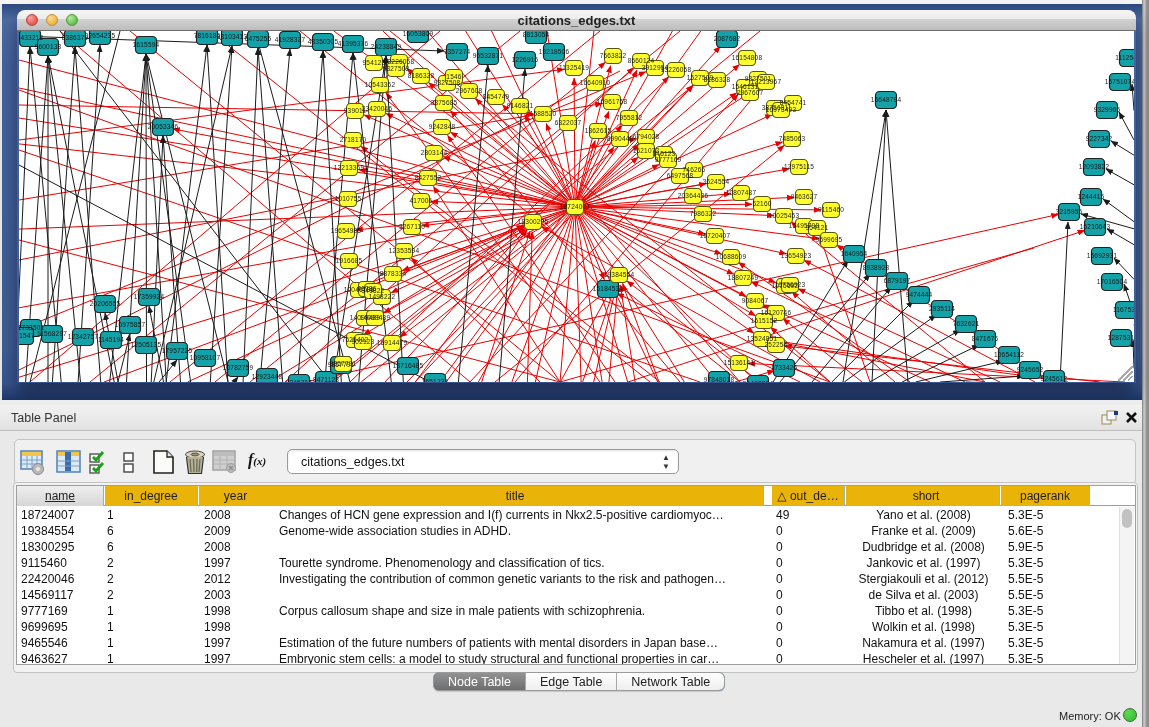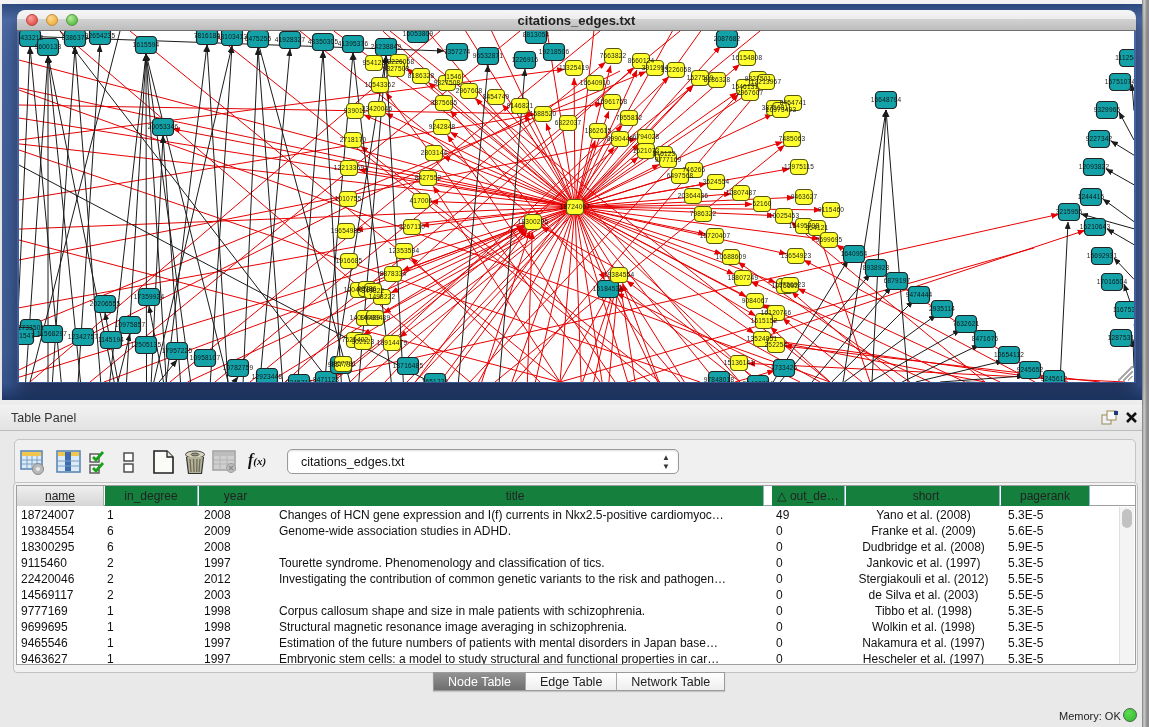--- a/index.html
+++ b/index.html
@@ -38,36 +38,36 @@
   border:1px solid #c4c4c4; border-radius:5px; }
 #dropdown { left:287px; top:449px; width:392px; height:25px; background:#fff;
   border:1px solid #9a9a9a; border-radius:5px; box-shadow:inset 0 1px 2px rgba(0,0,0,.12); }
 #dropdown .txt { position:absolute; left:13px; top:5px; font-size:12.5px; color:#111; }
 #dropdown .arr { position:absolute; right:8px; top:3px; font-size:8px; color:#333; line-height:9px; }
 
 #tframe { left:13px; top:482px; width:1125px; height:191px; border:1px solid #c2c2c2;
   border-radius:4px; background:#f2f2f2; }
 #table { left:16px; top:485px; width:1120px; height:180px; background:#fff;
   border:1px solid #9e9e9e; overflow:hidden; }
-.th { position:absolute; top:0; height:20px; background:#15803d; border-right:1px solid #8fb6c6;
+.th { position:absolute; top:0; height:20px; background:#eab308; border-right:1px solid #8fb6c6;
   font-size:12px; color:#222; text-align:center; line-height:20px; }
 .th.sel { background:linear-gradient(to bottom,#efefef,#d6d6d6); border-right:1px solid #aaa; }
 #thr { left:0; top:0; width:1118px; height:20px; border-bottom:1px solid #9e9e9e; background:#fff; }
 .tr { position:relative; height:16px; font-size:12px; color:#111; white-space:nowrap; }
 .tr div { position:absolute; top:1px; }
 .c0 { left:4px; } .c1 { left:90px; } .c2 { left:187px; } .c3 { left:262px; }
 .c4 { left:759px; } .c5 { left:829px; width:155px; text-align:center; } .c6 { left:991px; }
 #tbody { position:absolute; left:0; top:21px; width:1118px; }
 #vsb { position:absolute; right:1px; top:21px; width:15px; height:158px; background:#f4f4f4;
   border-left:1px solid #e0e0e0; }
 #vsb .thumb { position:absolute; left:2px; top:2px; width:10px; height:19px; background:#c2c2c2;
   border-radius:5px; }
 
 
-#tabs { left:433px; top:672px; height:19px; border:1px solid #9b9b9b; border-radius:0;
+#tabs { left:433px; top:672px; height:19px; border:1px solid #9b9b9b; border-radius:6px;
   background:#0369a1; box-shadow:0 1px 1px rgba(0,0,0,.15); display:flex; overflow:hidden; }
 #tabs div { font-size:12.5px; padding:1px 14px 0 14px; line-height:17px; color:#222;
   background:linear-gradient(to bottom,#fff,#eee); border-right:1px solid #a8a8a8; }
 #tabs div:last-child { border-right:none; }
 #tabs div.on { background:linear-gradient(to bottom,#939393,#6e6e6e); color:#fff; }
 #mem { left:1059px; top:710px; font-size:11px; color:#222; }
 #memdot { left:1123px; top:708px; width:14px; height:14px; border-radius:50%;
   background:radial-gradient(circle at 35% 30%, #5fdc51, #2eb82e); border:1px solid #464; }
 
 
@@ -768,21 +768,20 @@
         <div class="c2">1998</div>
         <div class="c3">Corpus callosum shape and size in male patients with schizophrenia.</div>
         <div class="c4">0</div>
         <div class="c5">Tibbo et al. (1998)</div>
         <div class="c6">5.3E-5</div>
       </div>
 <div class="tr">
         <div class="c0">9699695</div>
         <div class="c1">1</div>
         <div class="c2">1998</div>
-        <div class="c3">Structural magnetic resonance image averaging in schizophrenia.</div>
         <div class="c4">0</div>
         <div class="c5">Wolkin et al. (1998)</div>
         <div class="c6">5.3E-5</div>
       </div>
 <div class="tr">
         <div class="c0">9465546</div>
         <div class="c1">1</div>
         <div class="c2">1997</div>
         <div class="c3">Estimation of the future numbers of patients with mental disorders in Japan base…</div>
         <div class="c4">0</div>

